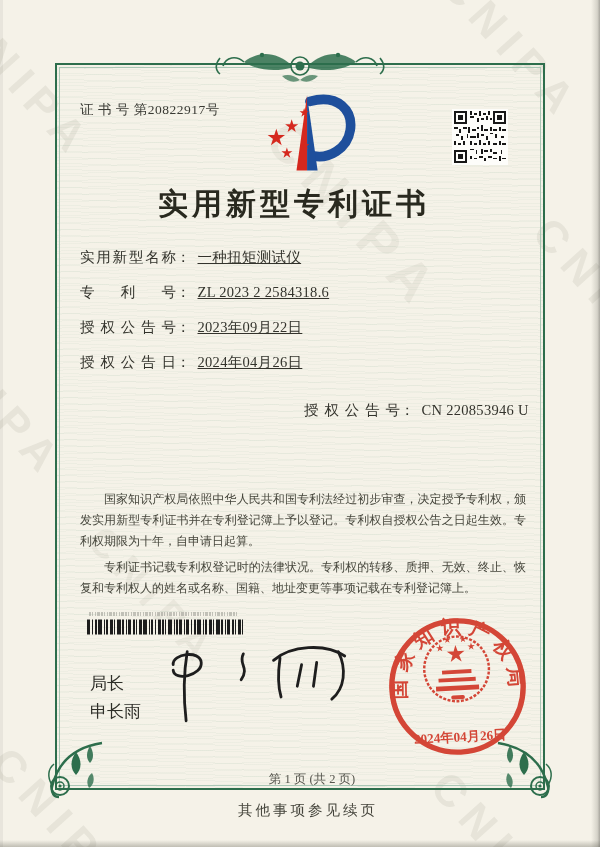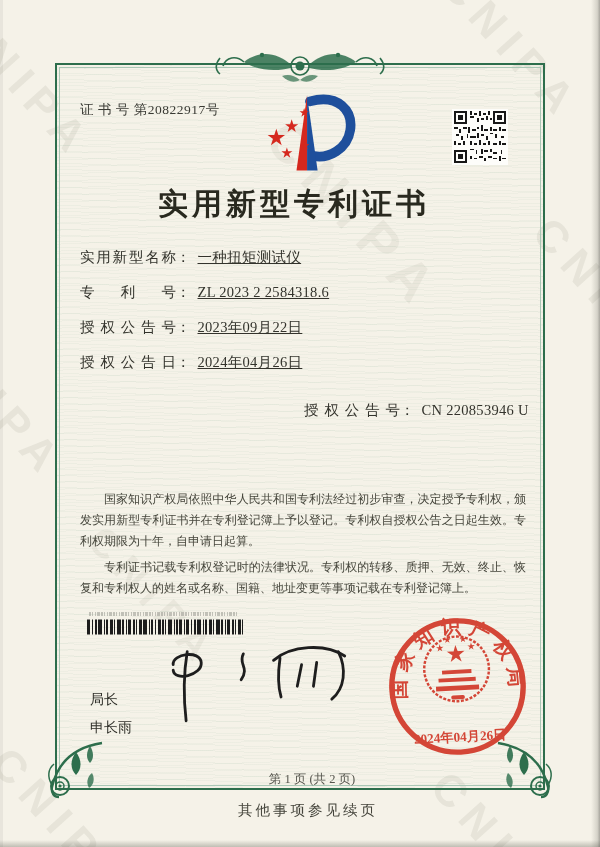--- a/index.html
+++ b/index.html
@@ -40,21 +40,21 @@
   .fields{position:absolute;top:183px;left:23px;right:20px;font-size:14.5px;color:#33332c;text-decoration:underline;}
   .row{position:relative;height:22px;margin-bottom:13px;white-space:nowrap;}
   .flabel{display:inline-block;width:96px;text-align:justify;text-align-last:justify;vertical-align:bottom;}
   .colon{display:inline-block;margin-right:7px;}
   .fvalue{letter-spacing:.3px;}
   .pair2{position:absolute;left:224px;top:0;margin-top:48px;}
   .paras{position:absolute;top:424px;left:23px;width:446px;font-size:12px;line-height:1.74;
     color:#46463c;text-align:justify;}
   .paras p{margin:0 0 5px;text-indent:2em;}
   .barcode{position:absolute;left:30px;top:546px;}
-  .director{position:absolute;left:33px;top:621px;font-size:14px;line-height:28px;color:#2e2e28;}
+  .director{position:absolute;left:33px;top:605px;font-size:17px;line-height:28px;color:#2e2e28;}
   .signature{position:absolute;left:100px;top:568px;}
   .seal{position:absolute;left:327px;top:548px;transform:rotate(-3deg);opacity:.93;}
   .pageno{position:absolute;top:706px;left:0;right:0;text-align:center;font-size:12.5px;color:#54544c;margin-left:24px;}
   .footer-note{position:absolute;top:801px;left:16px;right:0;text-align:center;
     font-size:14.5px;letter-spacing:3px;color:#45453c;z-index:2;}
 </style>
 </head>
 <body>
 
 <div class="page">

